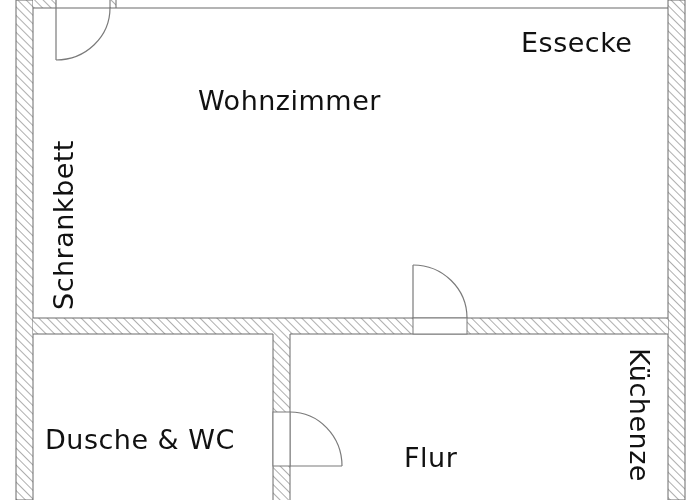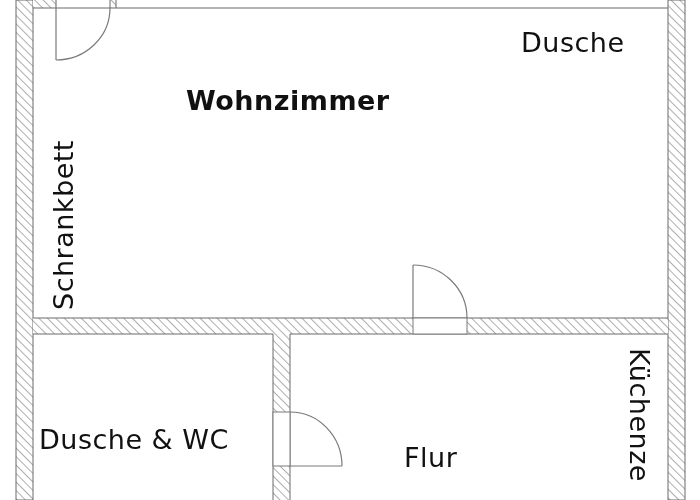--- a/index.html
+++ b/index.html
@@ -62,18 +62,18 @@
     <path d="M 413 265 A 54 53 0 0 1 467 318" fill="none" stroke="#7a7a7a" stroke-width="1.2"></path>
   </g>
 
   <g>
     <rect x="273" y="412" width="17" height="54" fill="#ffffff" stroke="#7a7a7a" stroke-width="1"></rect>
     <line x1="290" y1="466" x2="342" y2="466" stroke="#7a7a7a" stroke-width="1.2"></line>
     <path d="M 290 412 A 52 54 0 0 1 342 466" fill="none" stroke="#7a7a7a" stroke-width="1.2"></path>
   </g>
 </svg>
 
-<div class="room-label" style="left:186px; top:85px;font-weight:bold;">Wohnzimmer</div>
-<div class="room-label" style="left:521px; top:27px;">Dusche</div>
+<div class="room-label" style="left:198px; top:85px;">Wohnzimmer</div>
+<div class="room-label" style="left:521px; top:27px;">Essecke</div>
 <div class="room-label vertical-up" style="left:48px; top:310px;">Schrankbett</div>
-<div class="room-label" style="left:39px; top:424px;">Dusche &amp; WC</div>
+<div class="room-label" style="left:45px; top:424px;">Dusche &amp; WC</div>
 <div class="room-label" style="left:404px; top:442px;">Flur</div>
 <div class="room-label vertical-down" style="left:655px; top:348px;">Küchenze</div>
 
 </body></html>

